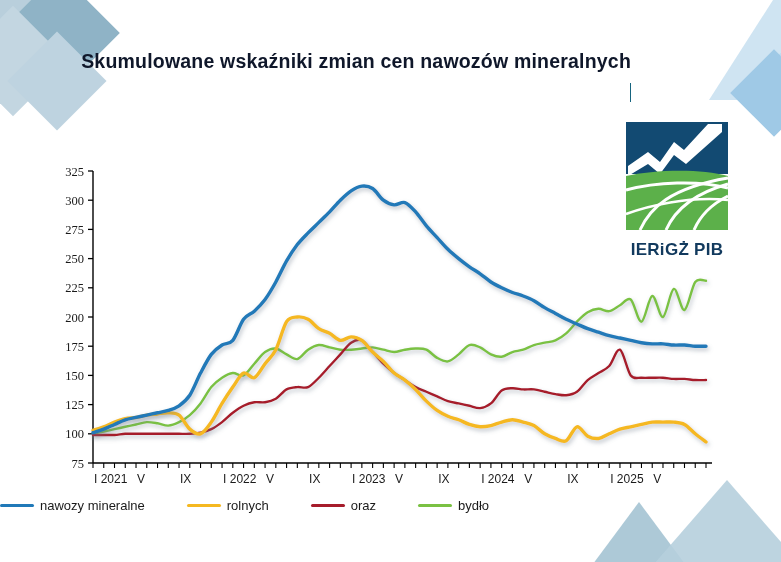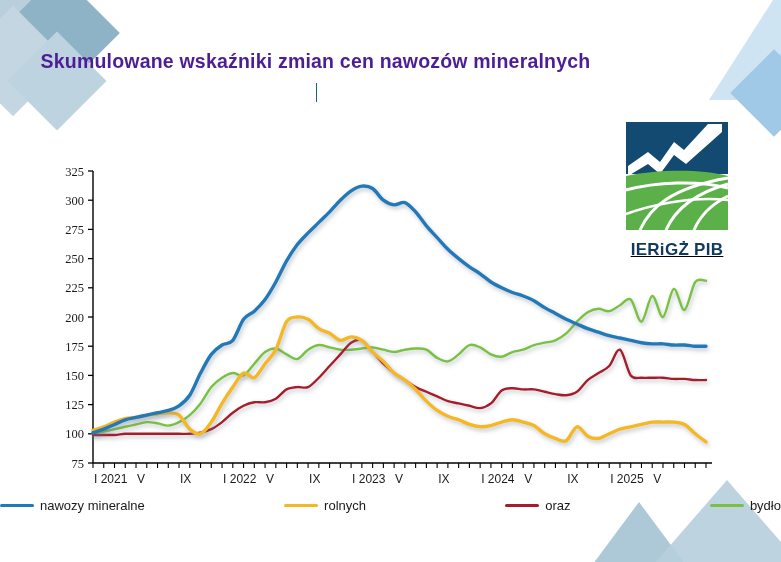--- a/index.html
+++ b/index.html
@@ -69,42 +69,42 @@
     border-right: 80px solid transparent;
     border-bottom: 92px solid #b6cfdd;
     opacity: .9;
   }
 
   
   #title {
     position: absolute;
     left: 0; top: 46px;
     width: 631px;
-    text-align: center;
-    color: #4c1d95;
+    text-align: right;
+    color: #0f172a;
     font-size: 19.5px;
     font-weight: bold;
     line-height: 31px;
     letter-spacing: .2px;
   }
   #title .tline { display: block; white-space: nowrap; }
   #title .caret {
     display: inline-block;
     width: 1px;
     height: 19px;
     background: #16647f;
     vertical-align: -3px;
     margin-left: 1px;
   }
 
   
   #logo {
     position: absolute;
     left: 622px; top: 118px;
-    width: 110px; height: 150px; text-decoration: underline;
+    width: 110px; height: 150px;
   }
   #logo .mark { width: 110px; height: 116px; }
   #logo .logo-text {
     text-align: center;
     font-size: 17px;
     font-weight: bold;
     color: #123a5e;
     letter-spacing: .3px;
     margin-top: 2px;
   }
@@ -127,21 +127,21 @@
     font-size: 12px;
     fill: #1a1a1a;
   }
 
   
   #legend {
     position: absolute;
     left: 0; top: 498px;
     width: 781px;
     display: flex;
-    justify-content: space-between;
+    justify-content: flex-start;
     align-items: center;
     gap: 42px;
   }
   .legend-item {
     display: flex;
     align-items: center;
     gap: 6px;
     font-size: 13px;
     color: #1a1a1a;
   }

